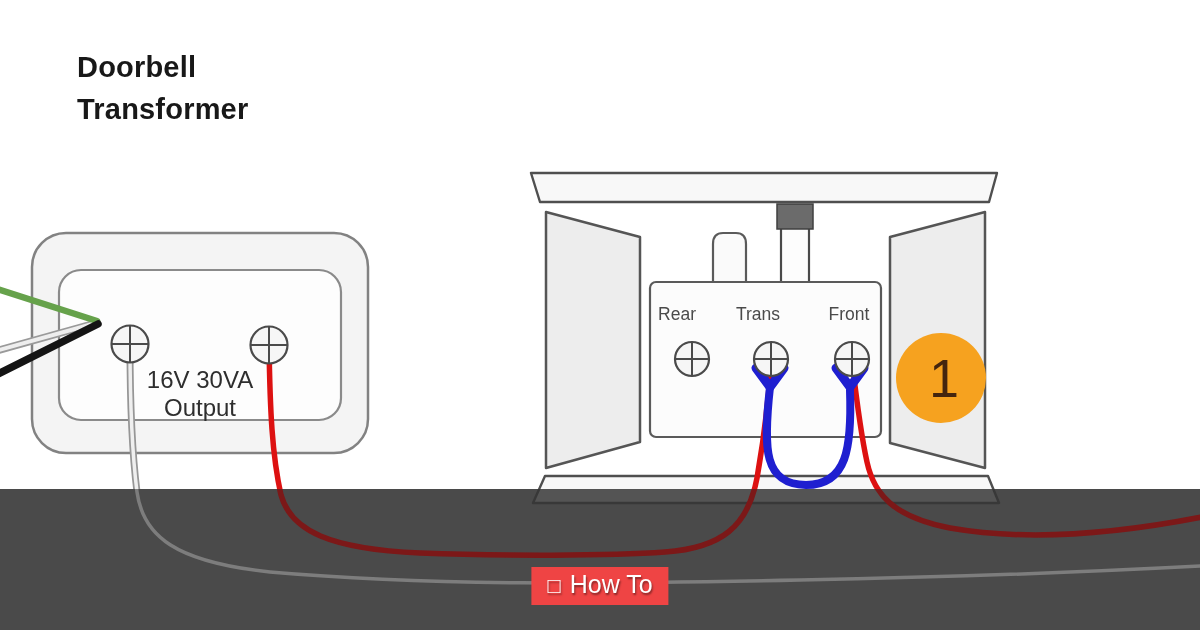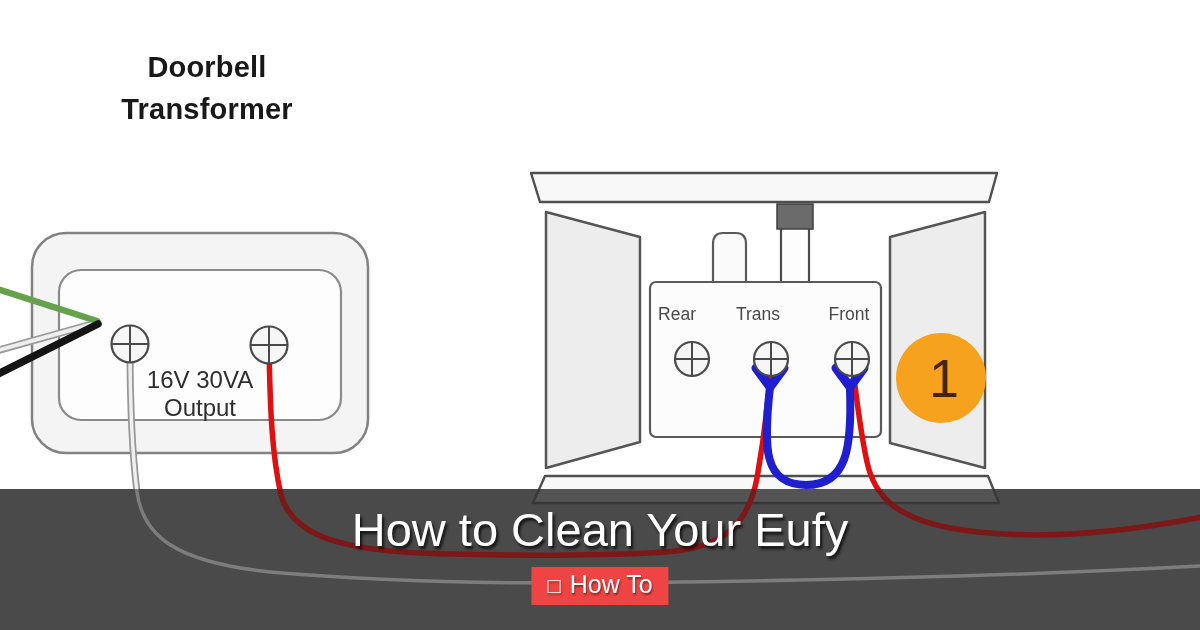--- a/index.html
+++ b/index.html
@@ -2,21 +2,21 @@
 <html><head>
 <meta charset="utf-8">
 <style>
   html,body{margin:0;padding:0;background:#ffffff;}
   .stage{
     position:relative;width:1200px;height:630px;overflow:hidden;
     background:#ffffff;font-family:"Liberation Sans",sans-serif;
   }
   .stage svg{position:absolute;left:0;top:0;}
   .heading{
-    position:absolute;text-align:center;font-weight:700;
+    position:absolute;font-weight:700;
     font-size:29px;line-height:42px;color:#181818;letter-spacing:0.2px;
   }
   .heading.transformer{left:77px;top:46px;width:260px;}
   .heading.chime{left:647px;top:44px;width:240px;}
   .banner-title{
     position:absolute;left:0;top:502px;width:1200px;text-align:center;
     font-size:47px;font-weight:400;color:#ffffff;
     text-shadow:2px 3px 3px rgba(0,0,0,0.75);
   }
   .howto-badge{
@@ -99,19 +99,18 @@
     <g clip-path="url(#bandClip)">
       <polygon points="545,476 988,476 999,503 533,503" fill="#545454" stroke="#383838" stroke-width="2.4" stroke-linejoin="round"></polygon>
       <path d="M 130 345 C 130 405 132 452 137 492 C 143 536 175 562 270 572 C 430 586 600 584 800 580 C 950 577 1090 572 1202 566" fill="none" stroke="#7d7d7d" stroke-width="3.5"></path>
       <path d="M 269 345 C 270 410 272 455 281 495 C 291 531 330 549 420 553 C 500 556 610 556 665 552 C 722 548 748 526 757 478 C 764 438 769 395 771 361" fill="none" stroke-width="5.5" stroke="#7c1818"></path>
       <path d="M 852 361 C 856 395 860 430 867 462 C 874 494 893 517 950 528 C 1030 542 1120 533 1202 517" fill="none" stroke-width="5.5" stroke="#7c1818"></path>
     </g>
   </svg>
 
   <div class="heading transformer">Doorbell Transformer</div>
 
-  <div class="banner-title">How to Clean Your Eufy</div>
 
   <div class="howto-badge">
     <span class="glyph">□</span><span>How To</span>
   </div>
 
 </div>
 
 </body></html>

